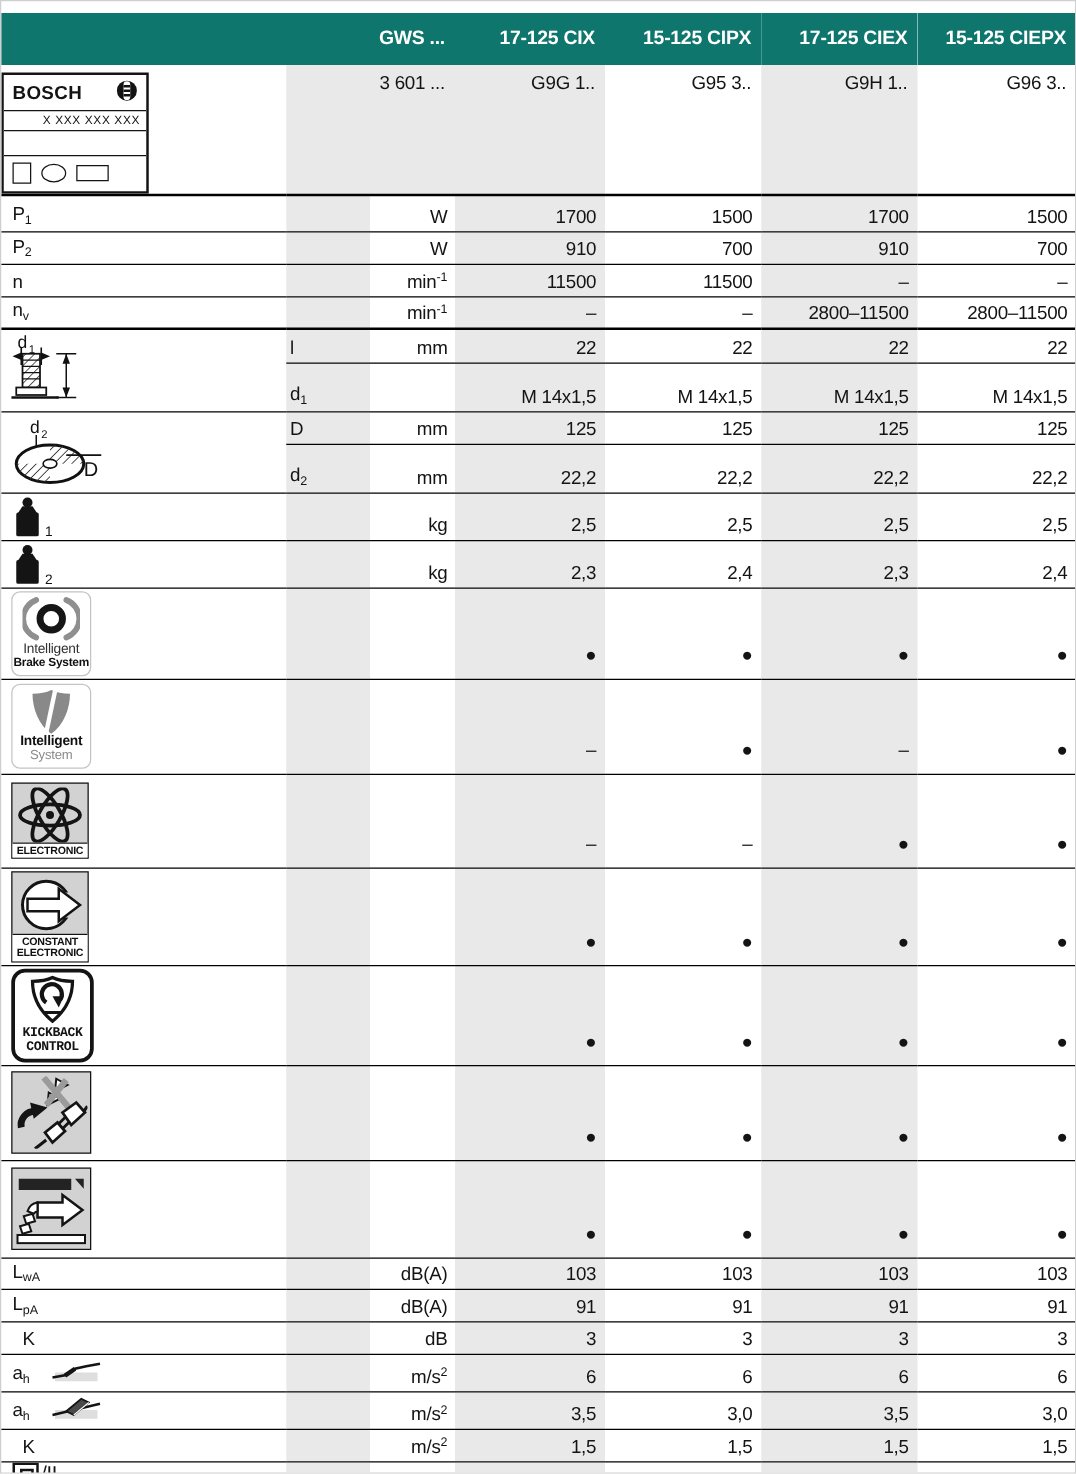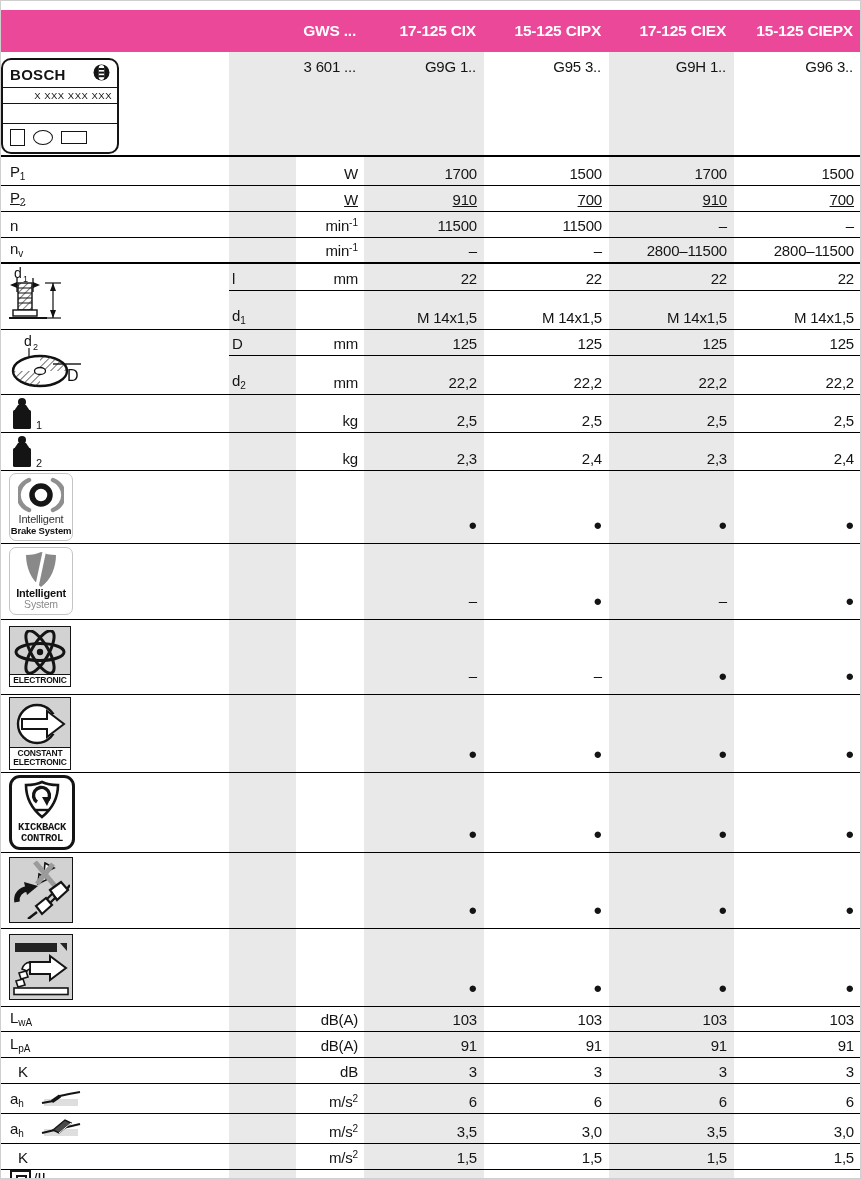--- a/index.html
+++ b/index.html
@@ -2,21 +2,21 @@
 <html><head>
 <meta charset="utf-8">
 <style>
   html,body{margin:0;padding:0;background:#fff;color:#141414;
     font-family:"Liberation Sans","DejaVu Sans",sans-serif;}
   .page{width:861px;height:1179px;box-sizing:border-box;border:1px solid #cfcfcf;
     padding-top:9px;overflow:hidden;background:#fff;}
   table{border-collapse:collapse;table-layout:fixed;width:860px;}
   td{padding:0;overflow:hidden;}
   .shade{background:#e9e9e9;}
-  tr.hbar td{background:#ec4899;color:#fff;font-weight:bold;font-size:15.5px;
+  tr.hbar td{background:#0f766e;color:#fff;font-weight:bold;font-size:15.5px;
     text-align:right;vertical-align:middle;padding-right:8px;height:42px;letter-spacing:-0.2px;}
   tr.hsub td{height:97px;vertical-align:top;text-align:right;font-size:15px;
     padding:6px 8px 0 0;letter-spacing:-0.2px;}
   td.plateCell{text-align:left;padding:8px 0 0 10px;vertical-align:top;}
   tbody td{vertical-align:bottom;font-size:15px;letter-spacing:-0.2px;}
   tr.bt1>td{border-top:1px solid #000;}
   tr.bt2>td{border-top:2.5px solid #000;}
   tr.bb2>td{border-bottom:2.5px solid #000;}
   .val{text-align:right;padding:0 7px 3px 0;white-space:nowrap;}
   tr.feat .val{padding-bottom:10px;}
@@ -48,21 +48,21 @@
   .rbox svg{display:block;margin:3px auto 0;}
   .cap1{font-size:11px;color:#333;line-height:12px;}
   .cap2{font-size:9.5px;font-weight:bold;line-height:11px;color:#111;}
   .capb{font-size:11px;}
   .capg{color:#8a8a8a;font-weight:normal;font-size:10.5px;line-height:11px;}
   
   .insq{display:inline-block;width:17px;height:17px;border:2px solid #141414;
     vertical-align:middle;position:relative;}
   .insq2{position:absolute;left:3.5px;top:3.5px;width:7px;height:7px;border:2px solid #141414;}
   
-  .plate{width:118px;box-sizing:border-box;border:2.5px solid #141414;border-radius:10px;
+  .plate{width:118px;box-sizing:border-box;border:2.5px solid #141414;border-radius:0;
     background:#fff;overflow:hidden;}
   .p-row1{display:flex;justify-content:space-between;align-items:center;padding:4px 7px 3px;}
   .p-brand{font-weight:bold;font-size:15px;letter-spacing:0.3px;}
   .p-serial{border-top:1.5px solid #141414;border-bottom:1.5px solid #141414;text-align:right;
     font-size:9.5px;padding:2px 5px;letter-spacing:0.5px;}
   .p-empty{height:19px;border-bottom:1.5px solid #141414;}
   .p-shapes{display:flex;align-items:center;gap:8px;padding:5px 7px 6px;}
   .shp-sq{width:13px;height:15px;border:1.5px solid #141414;}
   .shp-ci{width:18px;height:13px;border:1.5px solid #141414;border-radius:50%;}
   .shp-re{width:24px;height:11px;border:1.5px solid #141414;}
@@ -123,21 +123,21 @@
       <tbody id="tbody">
         <tr class="bt2" style="height: 29px;">
           <td class="cA"><span class="lb"><span>P</span><span class="sb">1</span></span></td>
           <td class="cB shade"></td>
           <td class="cC"><span class="un"><span>W</span></span></td>
           <td class="val cD shade"><span>1700</span></td>
           <td class="val cE"><span>1500</span></td>
           <td class="val cF shade"><span>1700</span></td>
           <td class="val cG"><span>1500</span></td>
         </tr>
-        <tr class="bt1" style="height: 26px; text-decoration: underline;">
+        <tr class="bt1" style="height: 26px;">
           <td class="cA"><span class="lb"><span>P</span><span class="sb">2</span></span></td>
           <td class="cB shade"></td>
           <td class="cC"><span class="un"><span>W</span></span></td>
           <td class="val cD shade"><span>910</span></td>
           <td class="val cE"><span>700</span></td>
           <td class="val cF shade"><span>910</span></td>
           <td class="val cG"><span>700</span></td>
         </tr>
         <tr class="bt1" style="height: 26px;">
           <td class="cA"><span class="lb"><span>n</span></span></td>

